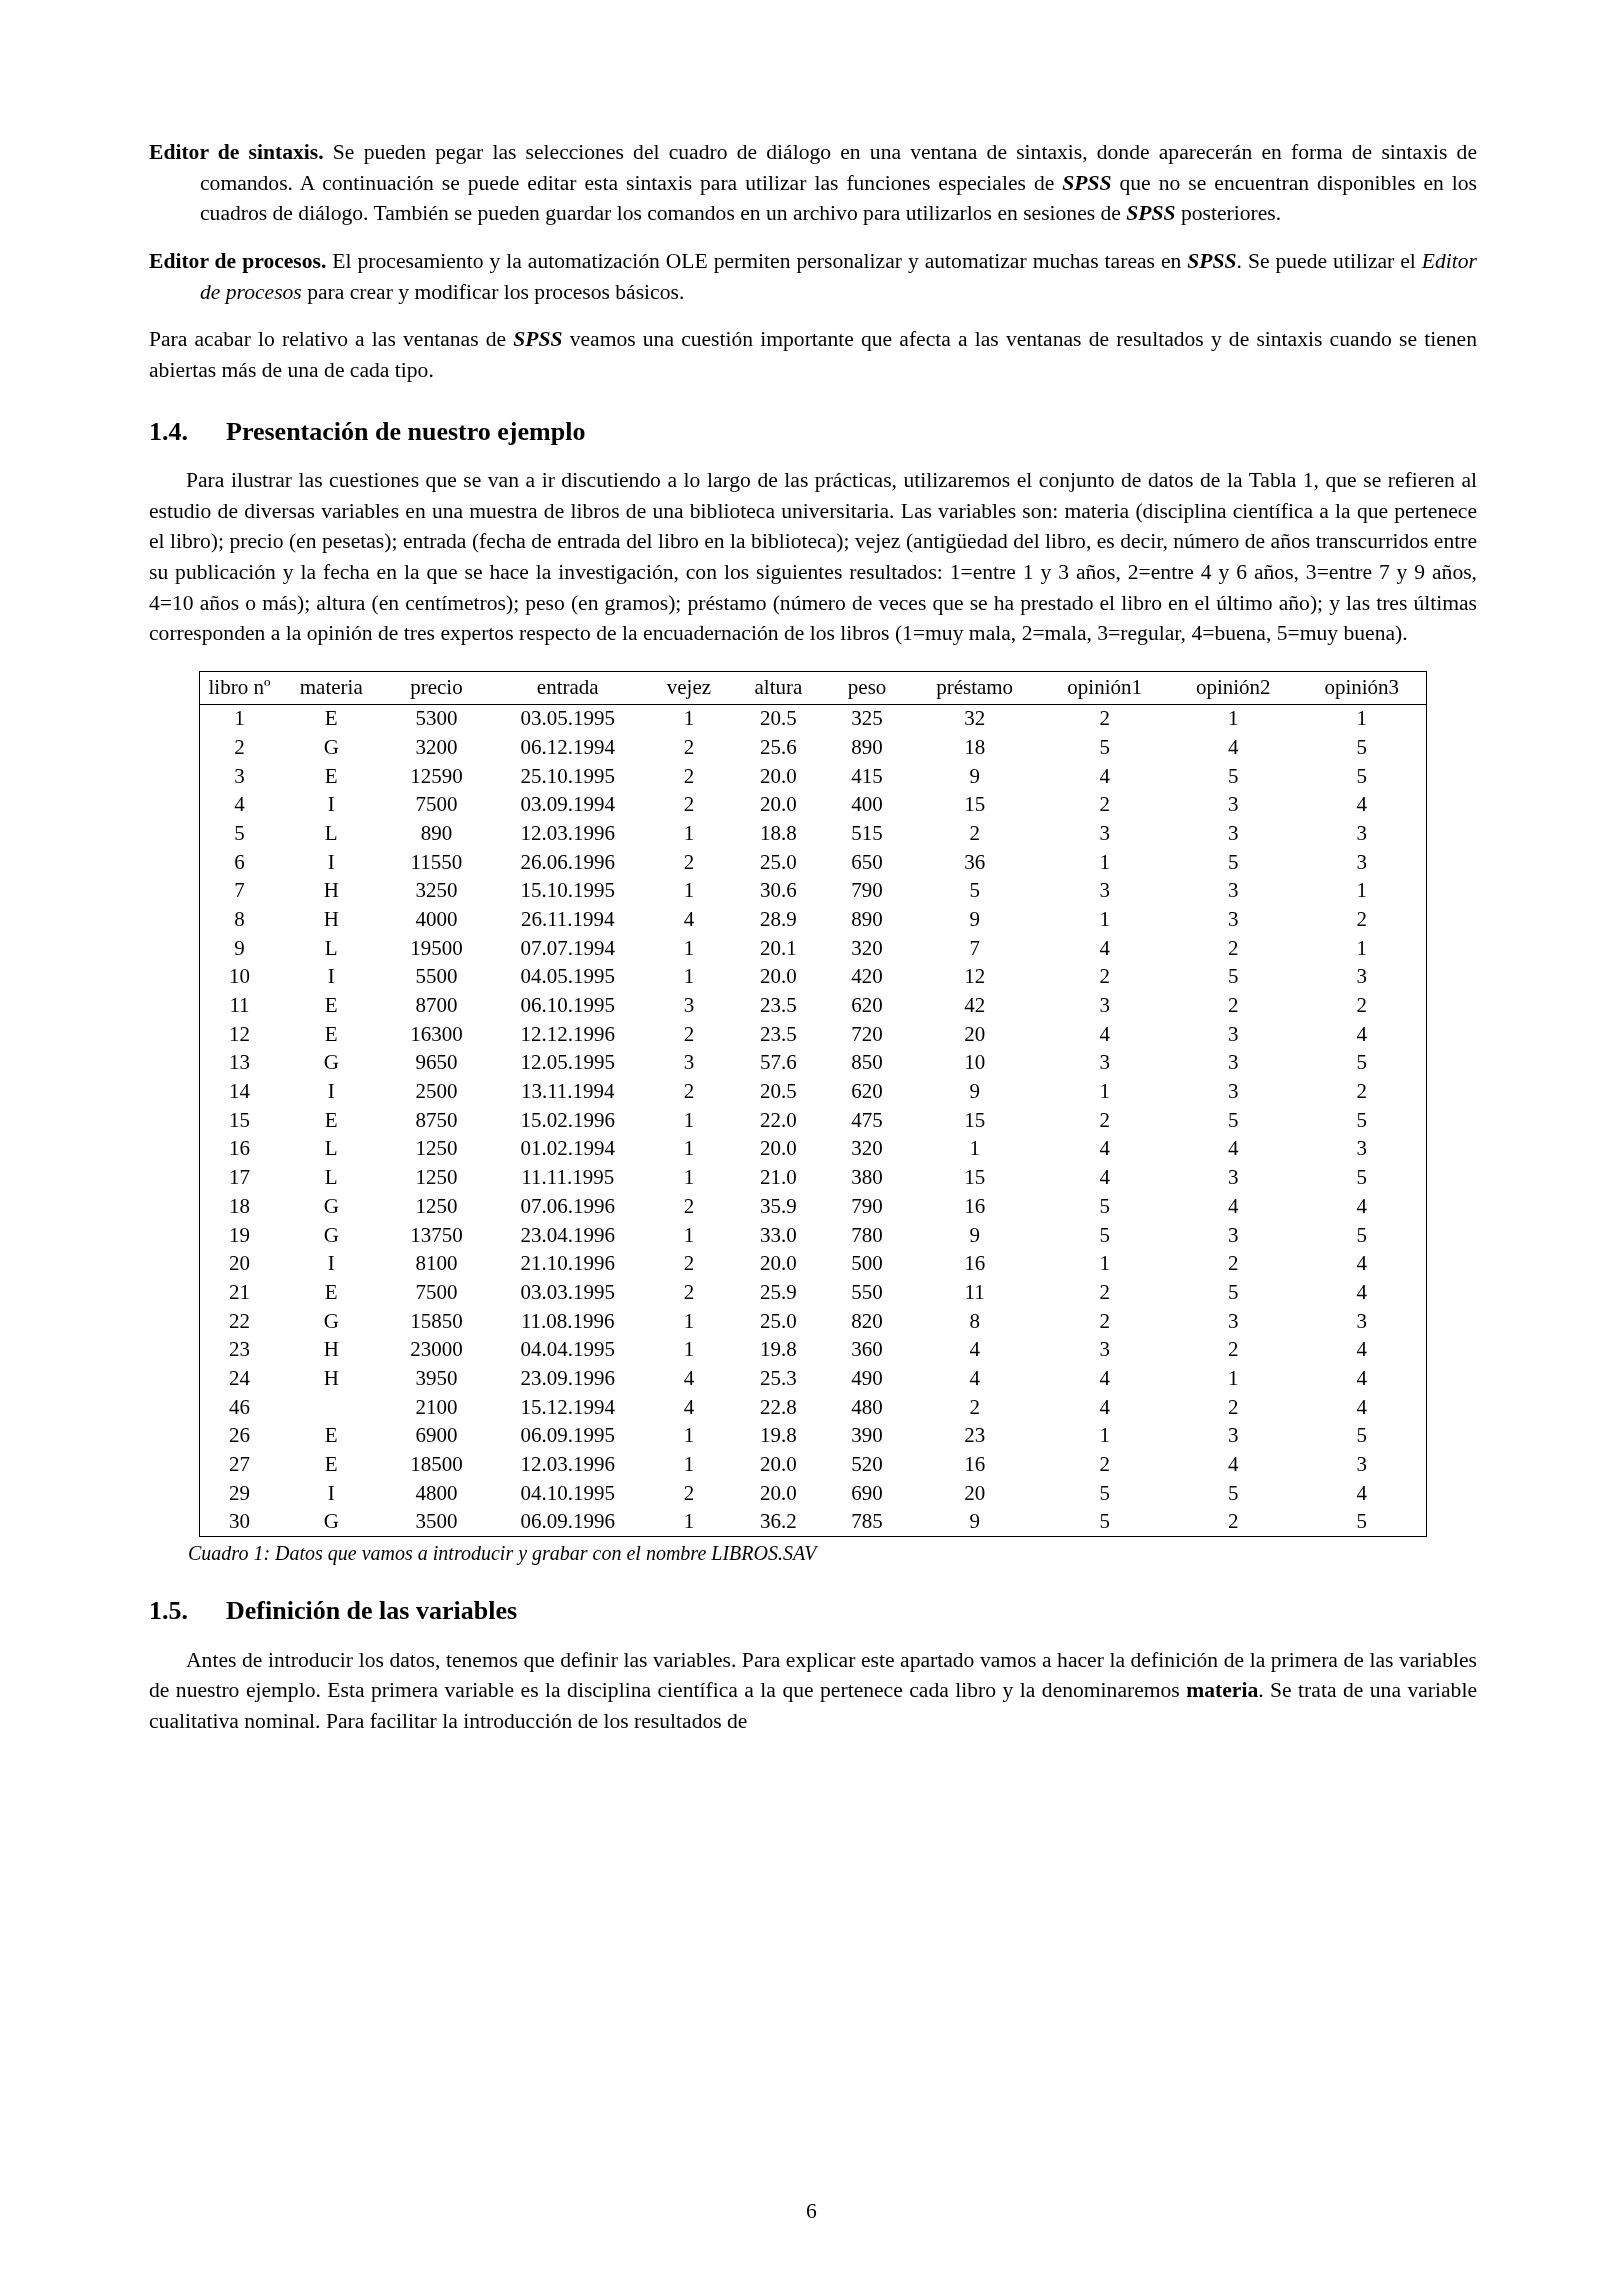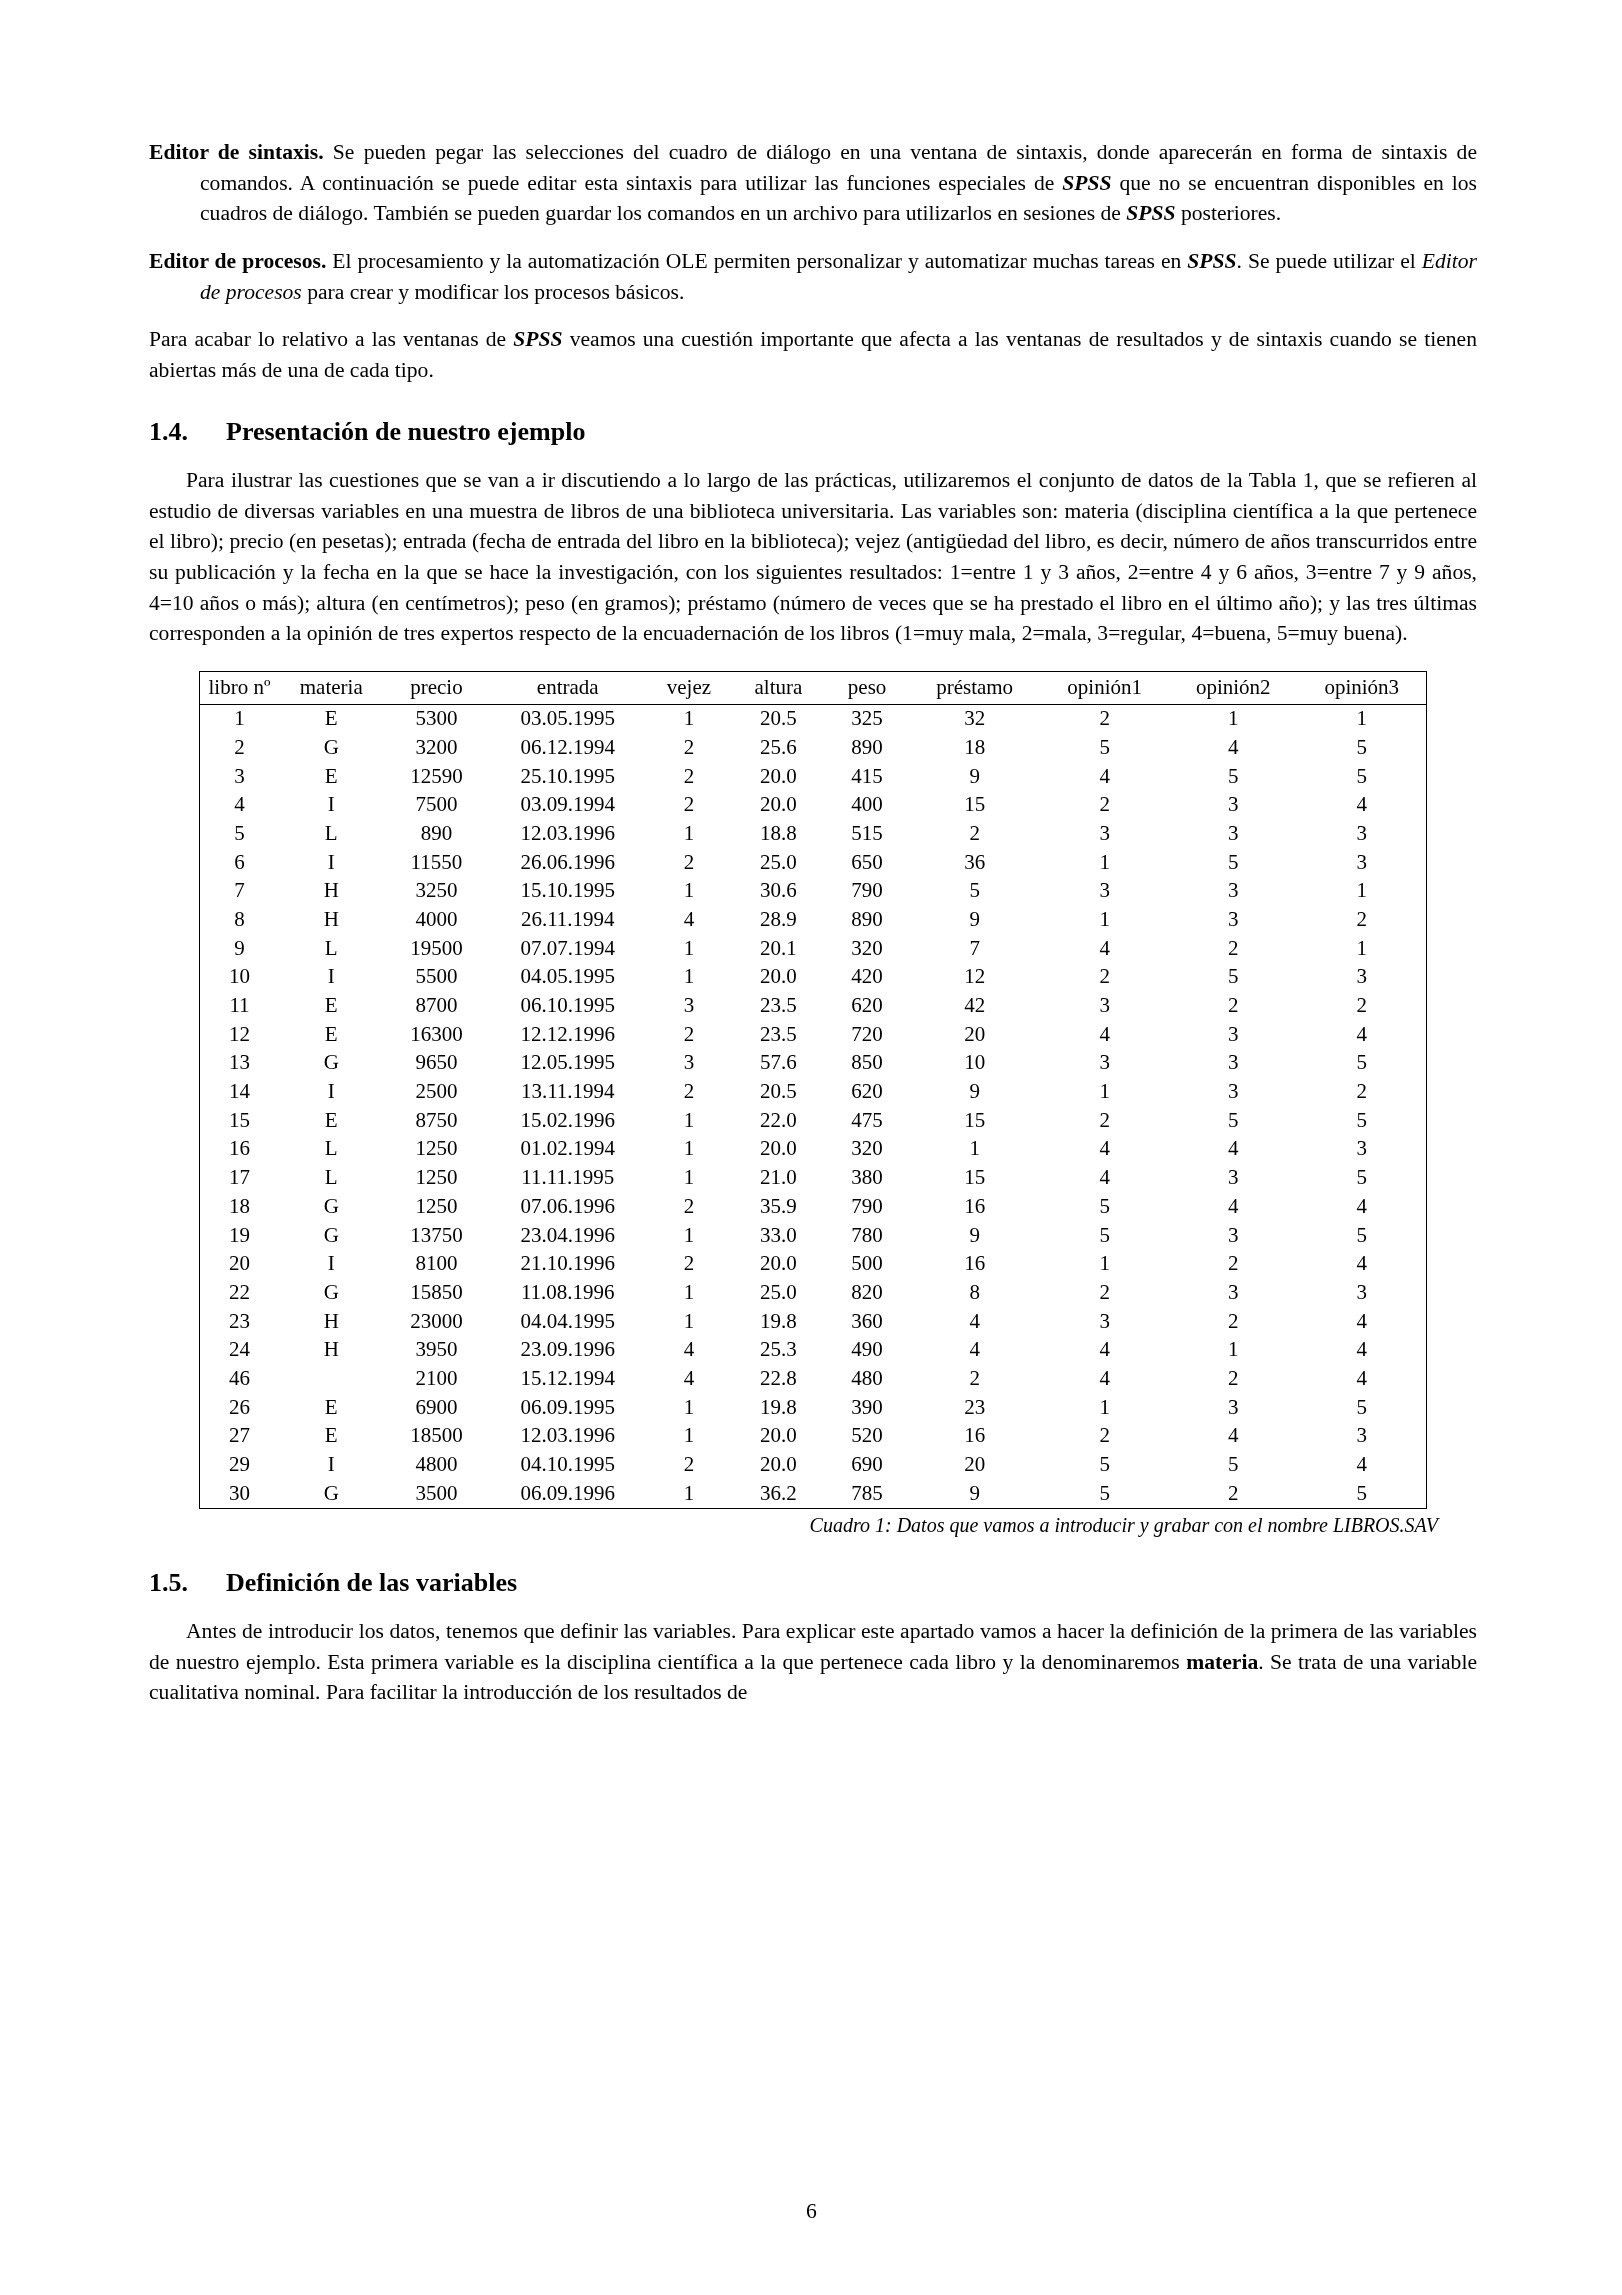--- a/index.html
+++ b/index.html
@@ -90,21 +90,21 @@
     border-top: 1.3px solid #000;
     border-bottom: 1.3px solid #000;
   }
   .table-wrap {
     margin-top: 22px;
     margin-bottom: 0;
     padding-left: 39px;
     padding-right: 39px;
   }
   .caption {
-    text-align: right;
+    text-align: left;
     font-size: 20px;
     font-style: italic;
     margin-top: 5.2px;
   }
   .pagenum {
     position: absolute;
     left: 0; right: 0;
     bottom: 71px;
     text-align: center;
     font-size: 21.6px;
@@ -450,20 +450,33 @@
               <td>21.10.1996</td>
               <td>2</td>
               <td>20.0</td>
               <td>500</td>
               <td>16</td>
               <td>1</td>
               <td>2</td>
               <td>4</td>
             </tr>
             <tr>
+              <td>21</td>
+              <td>E</td>
+              <td>7500</td>
+              <td>03.03.1995</td>
+              <td>2</td>
+              <td>25.9</td>
+              <td>550</td>
+              <td>11</td>
+              <td>2</td>
+              <td>5</td>
+              <td>4</td>
+            </tr>
+            <tr>
               <td>22</td>
               <td>G</td>
               <td>15850</td>
               <td>11.08.1996</td>
               <td>1</td>
               <td>25.0</td>
               <td>820</td>
               <td>8</td>
               <td>2</td>
               <td>3</td>

